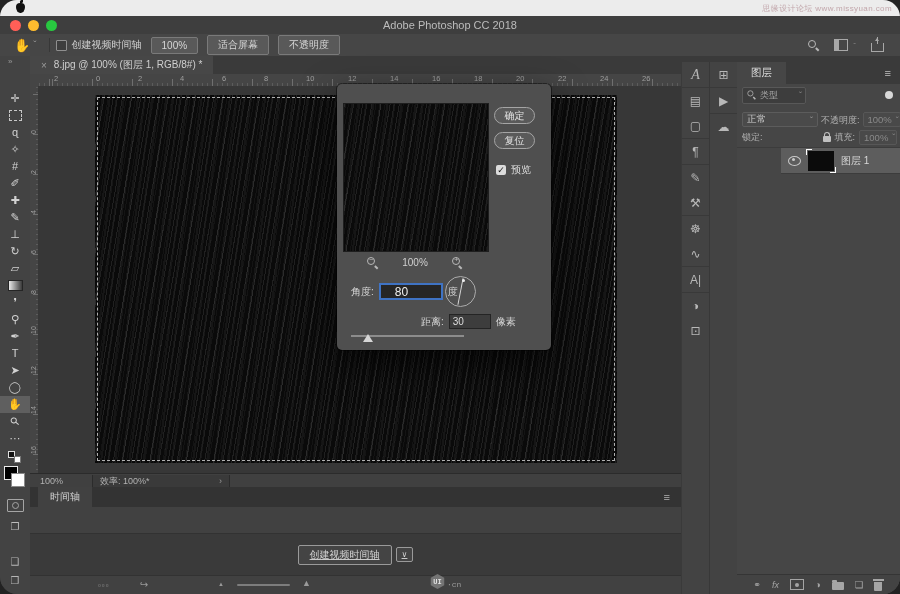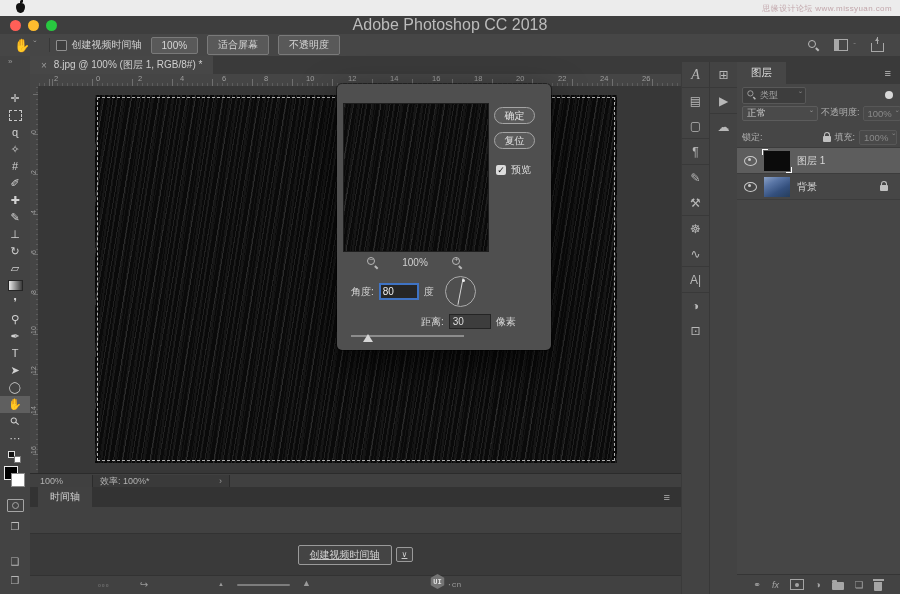--- a/index.html
+++ b/index.html
@@ -1,37 +1,37 @@
 <!DOCTYPE html>
 <html><head>
 <meta charset="utf-8">
 <style>
   html,body{margin:0;padding:0;background:#222;}
   .app{position:relative;width:900px;height:594px;background:#393939;overflow:hidden;
-       font-family:"Liberation Sans","DejaVu Sans",sans-serif;color:#c8c8c8;
+       font-family:"Liberation Sans","DejaVu Sans",sans-serif;color:#c8c8c8;border-radius:17px;
        -webkit-font-smoothing:antialiased;}
   
   .menubar{position:absolute;left:0;top:0;right:0;height:16px;background:#ececec;
            display:flex;align-items:center;font-size:10px;color:#111;z-index:70;}
   .apple{width:9px;height:10px;background:#111;border-radius:45% 45% 48% 48%/40% 40% 60% 60%;
          position:relative;margin-left:16px;flex:none;}
   .apple::before{content:"";position:absolute;top:-3px;left:4px;width:3px;height:3px;
                  background:#111;border-radius:50% 0;}
   .menus{display:flex;gap:17px;margin-left:18px;}
   .mi{cursor:default;white-space:nowrap;}
   .mi.bold{font-weight:bold;}
   .wm-top{margin-left:auto;padding-right:8px;font-size:8px;color:#c2a6ab;letter-spacing:.4px;}
   
   .titlebar{position:absolute;left:0;top:16px;right:0;height:18px;background:#3e3e3e;
             border-bottom:1px solid #292929;display:flex;align-items:center;}
   .tl{width:11px;height:11px;border-radius:50%;margin-left:7px;flex:none;}
   .tl.r{background:#ff5f57;margin-left:10px;}
   .tl.y{background:#febc2e;}
   .tl.g{background:#28c840;}
-  .wtitle{position:absolute;left:0;right:0;text-align:center;font-size:16px;color:#bcbcbc;}
+  .wtitle{position:absolute;left:0;right:0;text-align:center;font-size:11px;color:#bcbcbc;}
   
   .optionsbar{position:absolute;left:0;top:34px;right:0;height:22px;background:#464646;
               border-bottom:1px solid #292929;display:flex;align-items:center;font-size:10px;color:#d0d0d0;}
   .ob-hand{font-size:13px;margin-left:14px;color:#e3e3e3;}
   .ob-chev{font-size:10px;color:#9a9a9a;margin:0 6px 0 3px;}
   .ob-sep{width:1px;height:14px;background:#373737;margin:0 6px;}
   .cb{width:9px;height:9px;border:1px solid #8f8f8f;border-radius:1px;background:#3d3d3d;margin-right:5px;flex:none;}
   .ob-btn{border:1px solid #7a7a7a;background:#595959;border-radius:2px;padding:2px 10px;
           margin-left:9px;font-size:10px;color:#d6d6d6;}
   .ob-right{margin-left:auto;display:flex;align-items:center;gap:15px;margin-right:16px;}
@@ -162,36 +162,36 @@
   .lp-tabs{height:22px;background:#3a3a3a;display:flex;align-items:stretch;}
   .lp-tab{background:#464646;padding:0 14px;display:flex;align-items:center;font-size:10.5px;color:#d8d8d8;}
   .lp-menu{margin-left:auto;margin-right:9px;align-self:center;color:#c0c0c0;font-size:11px;}
   .lp-filter{height:22px;display:flex;align-items:center;padding:0 5px;gap:2px;}
   .searchdd{width:56px;height:15px;background:#3d3d3d;border:1px solid #585858;border-radius:2px;
             display:flex;align-items:center;gap:3px;padding:0 3px;font-size:9px;color:#a5a5a5;flex:none;}
   .searchdd .mag{transform:scale(.75);margin-top:-2px;}
   .searchdd::after{content:"ˇ";margin-left:auto;font-size:9px;color:#8a8a8a;}
   .fic{width:15px;text-align:center;font-size:10px;color:#a8a8a8;}
   .ftoggle{width:8px;height:8px;border-radius:50%;background:#d8d8d8;margin-left:auto;margin-right:3px;flex:none;}
-  .lp-blend{height:21px;display:flex;align-items:flex-start;padding:0 5px;gap:3px;font-size:9px;}
+  .lp-blend{height:21px;display:flex;align-items:flex-end;padding:0 5px;gap:3px;font-size:9px;}
   .lbl{color:#b2b2b2;white-space:nowrap;}
   .dd{height:15px;background:#4a4a4a;border:1px solid #5c5c5c;border-radius:2px;
       display:flex;align-items:center;padding:0 4px;font-size:9.5px;color:#cfcfcf;box-sizing:border-box;}
   .dd::after{content:"ˇ";margin-left:auto;padding-left:4px;color:#9a9a9a;font-size:9px;}
   .dd.blend{width:76px;flex:none;}
   .dd.small{width:38px;flex:none;color:#9a9a9a;}
   .dd.dis{opacity:.8;}
   .lp-lock{height:20px;display:flex;align-items:center;padding:0 5px;gap:4px;font-size:9px;}
   .lic{font-size:9.5px;color:#b0b0b0;width:13px;text-align:center;}
   .lock-i{position:relative;width:8px;height:6px;background:#c0c0c0;border-radius:1px;flex:none;margin-top:3px;}
   .lock-i::before{content:"";position:absolute;left:1px;top:-4px;width:4px;height:4px;
                   border:1.2px solid #c0c0c0;border-bottom:none;border-radius:3px 3px 0 0;}
   .lp-rows{border-top:1px solid #3c3c3c;}
   .lrow{height:25px;display:flex;align-items:center;gap:7px;padding-left:7px;
-        border-bottom:1px solid #3c3c3c;font-size:10px;color:#d8d8d8;}
+        border-bottom:1px solid #3c3c3c;font-size:10px;color:#d8d8d8;margin-left:44px;}
   .lrow.selected{background:#5d5d5d;}
   .lrow .lock-i{display:none;margin-left:auto;margin-right:12px;}
   .lrow.locked .lock-i{display:block;}
   .eye-i{width:11px;height:8px;border:1px solid #c9c9c9;border-radius:50%;position:relative;flex:none;}
   .eye-i::after{content:"";position:absolute;left:3px;top:1.5px;width:3px;height:3px;
                 border-radius:50%;background:#c9c9c9;}
   .thumb{width:26px;height:20px;position:relative;flex:none;}
   .t-dark{background:#0b0b0b;}
   .t-dark::before{content:"";position:absolute;left:-2px;top:-2px;width:5px;height:5px;
                   border-left:1.5px solid #fff;border-top:1.5px solid #fff;}
@@ -220,21 +220,21 @@
         background:#5a5a5a;color:#e4e4e4;display:flex;align-items:center;justify-content:center;font-size:10px;}
   .dlg-ok{top:23px;}
   .dlg-reset{top:48px;}
   .dlg-prevcb{position:absolute;left:159px;top:79px;display:flex;align-items:center;gap:5px;color:#dedede;}
   .cbx{width:10px;height:10px;background:#dcdcdc;border-radius:2px;color:#1a1a1a;
        font-size:9px;line-height:10px;text-align:center;flex:none;}
   .dlg-zoomrow{position:absolute;left:6px;top:173px;width:144px;display:flex;align-items:center;
                justify-content:center;gap:24px;color:#d0d0d0;}
   .dlg-angle{position:absolute;left:14px;top:199px;display:flex;align-items:center;gap:5px;color:#d6d6d6;}
   .angle-input{width:32px;height:13px;background:#262626;border:2px solid #3f73c4;color:#eee;
-               font-size:10px;padding:0 2px;font-family:inherit;}
+               font-size:12px;padding:0 14px;font-family:inherit;}
   .dial{position:absolute;left:108px;top:192px;width:29px;height:29px;border:1.5px solid #ababab;border-radius:50%;}
   .dial::before{content:"";position:absolute;left:14px;top:1px;bottom:1px;width:1px;
                 background:#d8d8d8;transform:rotate(11deg);}
   .dial::after{content:"";position:absolute;left:16px;top:2px;width:3px;height:3px;
                background:#ededed;border-radius:50%;}
   .dlg-dist{position:absolute;left:84px;top:230px;display:flex;align-items:center;gap:5px;color:#d6d6d6;}
   .dist-input{width:34px;height:13px;background:#3d3d3d;border:1px solid #242424;color:#ddd;
               font-size:10px;padding:0 3px;font-family:inherit;}
   .dlg-slider{position:absolute;left:14px;top:247px;width:113px;height:11px;}
   .sl-track{position:absolute;left:0;right:0;top:4px;height:2px;background:#8c8c8c;}
@@ -549,26 +549,20 @@
           <span>100%</span>
         </span>
       </div>
       <div class="lp-rows">
           <div class="lrow selected">
     <span class="eye-i"></span>
     <span class="thumb t-dark"></span>
     <span>图层 1</span>
 
   </div>
-          <div class="lrow locked">
-    <span class="eye-i"></span>
-    <span class="thumb t-sky"></span>
-    <span>背景</span>
-    <span class="lock-i"></span>
-  </div>
         </div>
       <div class="lp-bottom">
         <span>⚭</span>
         <span class="fx">fx</span>
         <span class="mask-i"></span>
         <span>◑</span>
         <span class="folder-i"></span>
         <span>❏</span>
         <span class="trash-i"></span>
       </div>

